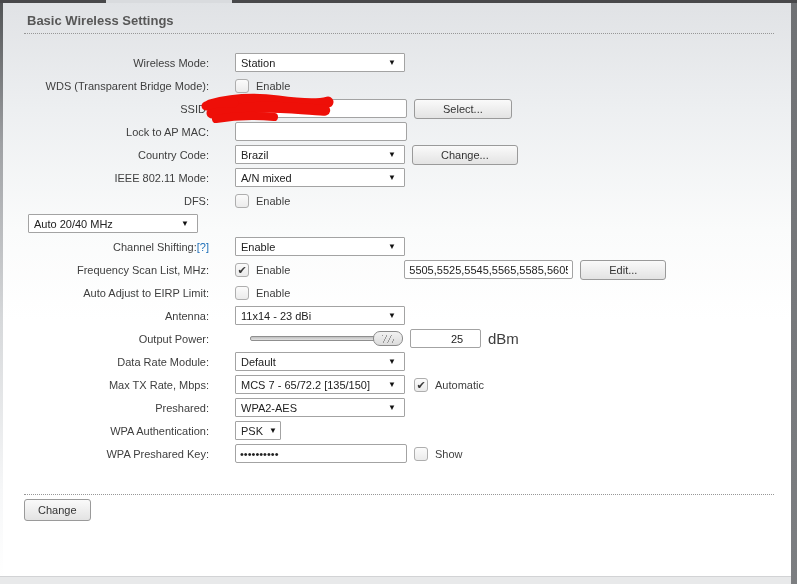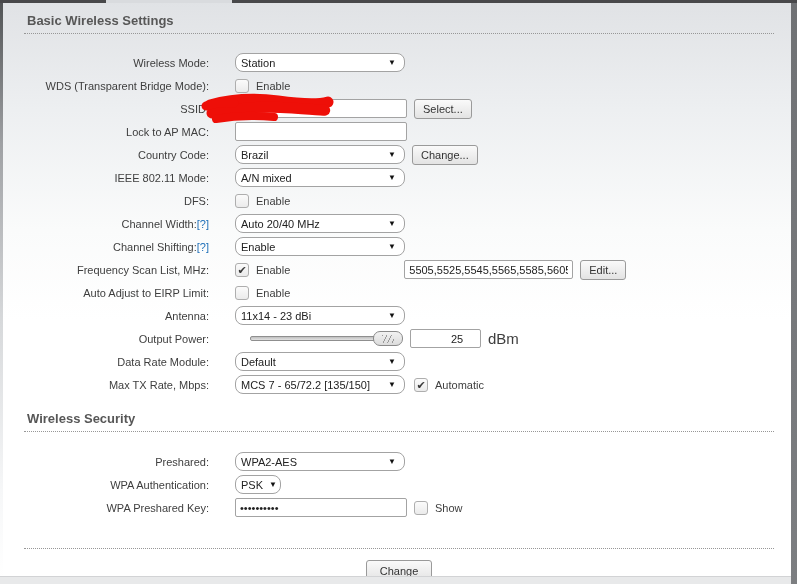--- a/index.html
+++ b/index.html
@@ -30,39 +30,39 @@
   .section-title.second{margin-top:16px;margin-bottom:20px;}
   .form-row{display:flex;align-items:center;height:19px;margin-bottom:4px;gap:22px;}
   .lbl{
     width:185px;flex:0 0 185px;text-align:right;font-size:11px;color:#3e3e3e;
     white-space:nowrap;
   }
   .help-link{color:#1d6fb8;text-decoration:none;font-size:11px;cursor:pointer;}
   .ctl{display:flex;align-items:center;margin-left:4px;position:relative;}
   
   .select{
-    height:19px;box-sizing:border-box;border:1px solid #a3a3a3;border-radius:8px;
+    height:19px;box-sizing:border-box;border:1px solid #a3a3a3;border-radius:1px;
     background:#ffffff;display:flex;align-items:center;justify-content:space-between;
     font-size:11px;color:#222;padding:0 8px 0 5px;cursor:pointer;
   }
   .select .arrow{font-size:8px;color:#111;margin-left:6px;}
   .w170{width:170px;}
   .w46{width:46px;}
   .tbox{
     height:19px;box-sizing:border-box;border:1px solid #a3a3a3;border-radius:2px;
     background:#ffffff;font-size:11px;color:#222;padding:0 4px;
     font-family:"Liberation Sans","DejaVu Sans",sans-serif;
   }
   .w172{width:172px;}
   .w169{width:169px;}
   .w55{width:71px;padding-left:40px;}
   .btn{
     height:20px;box-sizing:border-box;border:1px solid #9a9a9a;border-radius:3px;
     background:linear-gradient(180deg,#fafafa,#e3e3e3);
-    font-size:11px;color:#333;padding:0 8px;cursor:pointer;
+    font-size:11px;color:#333;padding:0 28px;cursor:pointer;
     font-family:"Liberation Sans","DejaVu Sans",sans-serif;
   }
   .ml7{margin-left:7px;}
   .ml9{margin-left:9px;}
   .cb{
     width:14px;height:14px;box-sizing:border-box;border:1px solid #aeaeae;border-radius:3px;
     background:linear-gradient(180deg,#fbfbfb,#ebebeb);cursor:pointer;
     display:inline-flex;align-items:center;justify-content:center;flex:0 0 14px;
   }
   .cb.checked::after{content:"\2714";font-size:11px;color:#3a3a3a;line-height:12px;}
@@ -83,21 +83,21 @@
   }
   .slider .handle .grip{
     width:12px;height:8px;
     background:repeating-linear-gradient(115deg,#9a9a9a 0 1px,transparent 1px 4px);
   }
   .unit{font-size:15px;color:#3e3e3e;margin-left:7px;}
   
   .scribble{position:absolute;left:197px;top:93px;width:136px;height:32px;z-index:6;pointer-events:none;}
   
   .footer-divider{margin-top:31px;border-bottom:1px dotted #979797;height:0;}
-  .footer{display:flex;justify-content:center;margin-top:11px;}
+  .footer{display:flex;justify-content:flex-start;margin-top:4px;}
   .btn.change{height:22px;padding:0 13px;font-size:11px;}
 </style>
 </head>
 <body>
 
 <div class="top-strip">
   <div class="top-strip-gap"></div>
 </div>
 <div class="left-edge"></div>
 <div class="right-edge"></div>
@@ -163,21 +163,20 @@
 
   <div class="form-row">
     <div class="lbl">DFS:</div>
     <div class="ctl">
       <span class="cb"></span>
       <span class="cb-label">Enable</span>
     </div>
   </div>
 
   <div class="form-row">
-    <div class="lbl"><span>Channel Width:</span><a class="help-link">[?]</a></div>
     <div class="ctl">
       <div class="select w170">
         <span>Auto 20/40 MHz</span>
         <span class="arrow">▼</span>
       </div>
     </div>
   </div>
 
   <div class="form-row">
     <div class="lbl"><span>Channel Shifting:</span><a class="help-link">[?]</a></div>
@@ -246,21 +245,20 @@
     <div class="ctl">
       <div class="select w170">
         <span>MCS 7 - 65/72.2 [135/150]</span>
         <span class="arrow">▼</span>
       </div>
       <span class="cb ml9 checked"></span>
       <span class="cb-label">Automatic</span>
     </div>
   </div>
 
-  <h1 class="section-title second">Wireless Security</h1>
 
   <div class="form-row">
     <div class="lbl">Preshared:</div>
     <div class="ctl">
       <div class="select w170">
         <span>WPA2-AES</span>
         <span class="arrow">▼</span>
       </div>
     </div>
   </div>

